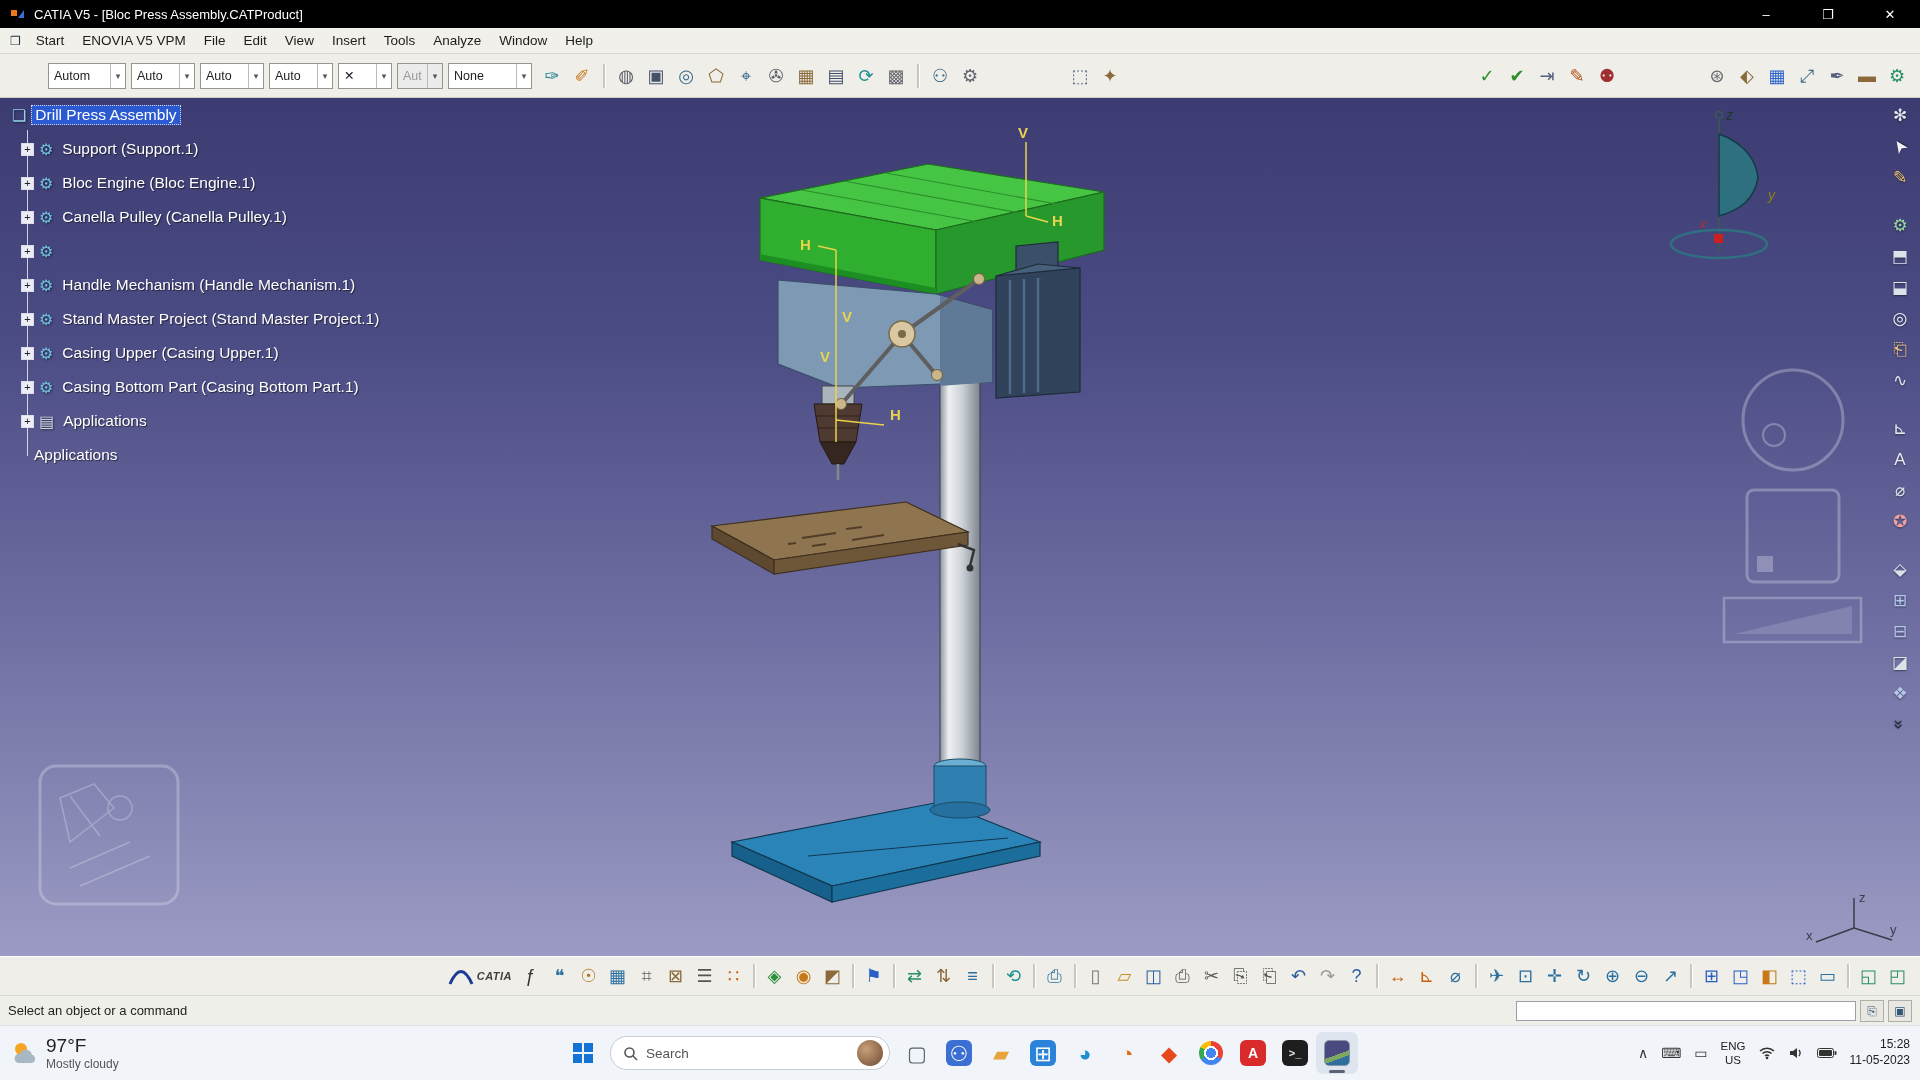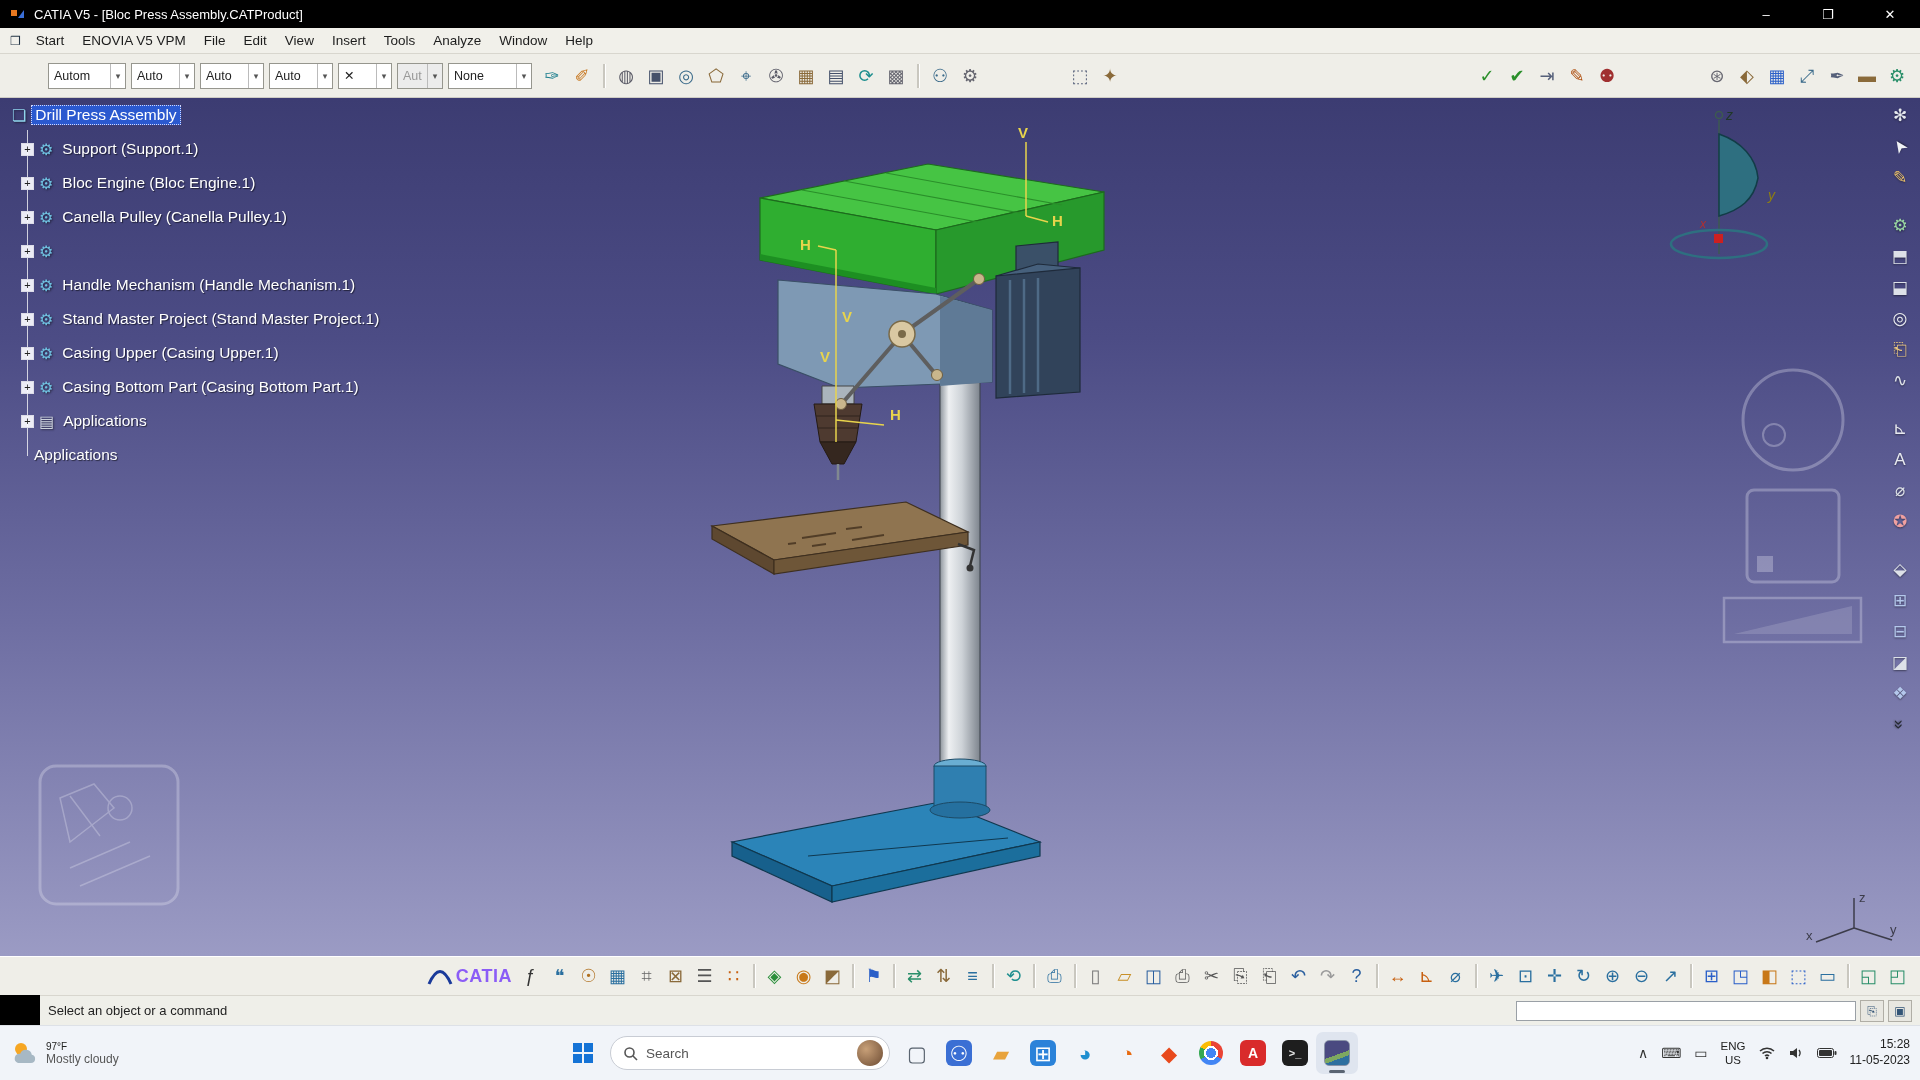--- a/index.html
+++ b/index.html
@@ -69,36 +69,36 @@
            text-shadow:0 1px 2px rgba(0,0,0,0.45); }
   .rtool i { font-size:17px; }
   .rtool.spacer { height:12px; }
 
   
   .bbar { height:39px; flex:none; background:#efeee8; border-top:1px solid #fff;
           display:flex; align-items:center; padding:0 8px; }
   .bicon { width:29px; height:29px; display:flex; align-items:center; justify-content:center; flex:none; }
   .bicon.sep { width:2px; height:24px; background:#c9c7bf; box-shadow:1px 0 0 #fff; margin:0 5px; }
   .logo { margin-left:auto; display:flex; align-items:center; gap:3px; padding-right:4px; }
-  .logo-text { color:#8b5cf6; font-weight:bold; font-size:18px; letter-spacing:0.5px; }
+  .logo-text { color:#404040; font-weight:bold; font-style:italic; font-size:11px; letter-spacing:0.5px; }
 
   
   .statusbar { height:30px; flex:none; background:#efefe9; border-top:1px solid #d8d6ce;
-               display:flex; align-items:center; font-size:13px; color:#222; padding:0 8px;margin-left:40px; }
+               display:flex; align-items:center; font-size:13px; color:#222; padding:0 8px; }
   .sb-right { margin-left:auto; display:flex; align-items:center; gap:4px; }
   .sb-field { width:340px; height:20px; background:#fff; border:1px solid #9aa0a6; }
   .sb-btn { width:24px; height:22px; border:1px solid #b0aea6; background:#e8e7e1;
             display:flex; align-items:center; justify-content:center; font-size:12px; color:#357; }
 
   
   .taskbar { height:55px; flex:none; background:#f1f4f9; border-top:1px solid #dde1e7;
              position:relative; }
   .weather { position:absolute; left:10px; top:0; bottom:0; display:flex; align-items:center;
              gap:8px; cursor:default; }
-  .wtemp { font-size:10px; color:#222; }
+  .wtemp { font-size:19px; color:#222; }
   .wdesc { font-size:12px; color:#555; }
   .tb-center { position:absolute; left:50%; top:0; bottom:0; transform:translateX(-50%);
                display:flex; align-items:center; gap:6px; }
   .startbtn { width:42px; height:42px; display:flex; align-items:center; justify-content:center; }
   .search-pill { width:280px; height:34px; background:#fff; border:1px solid #c8ccd4;
                  border-radius:17px; display:flex; align-items:center; gap:8px; padding:0 6px 0 12px; }
   .search-text { font-size:13.5px; color:#555; }
   .mask { width:26px; height:26px; border-radius:50%; margin-left:auto;
           background:radial-gradient(circle at 35% 35%, #c8a078, #6b4a32); }
   .app { position:relative; width:42px; height:42px; display:flex; align-items:center;

